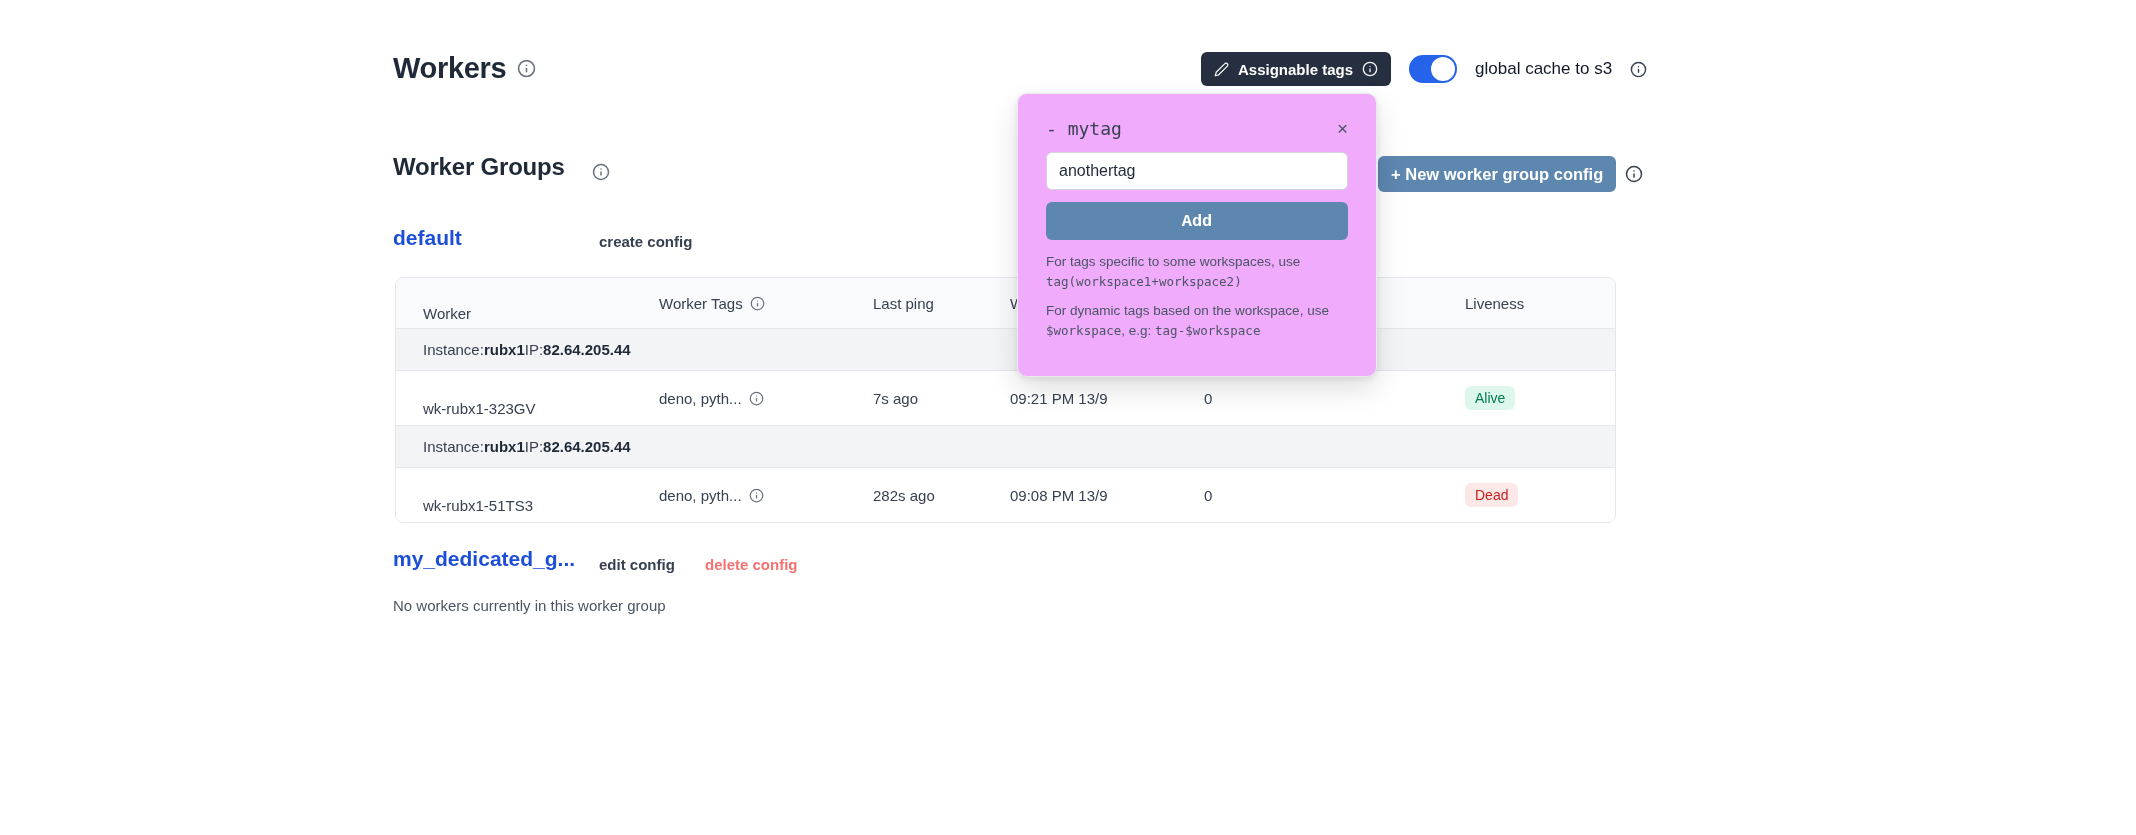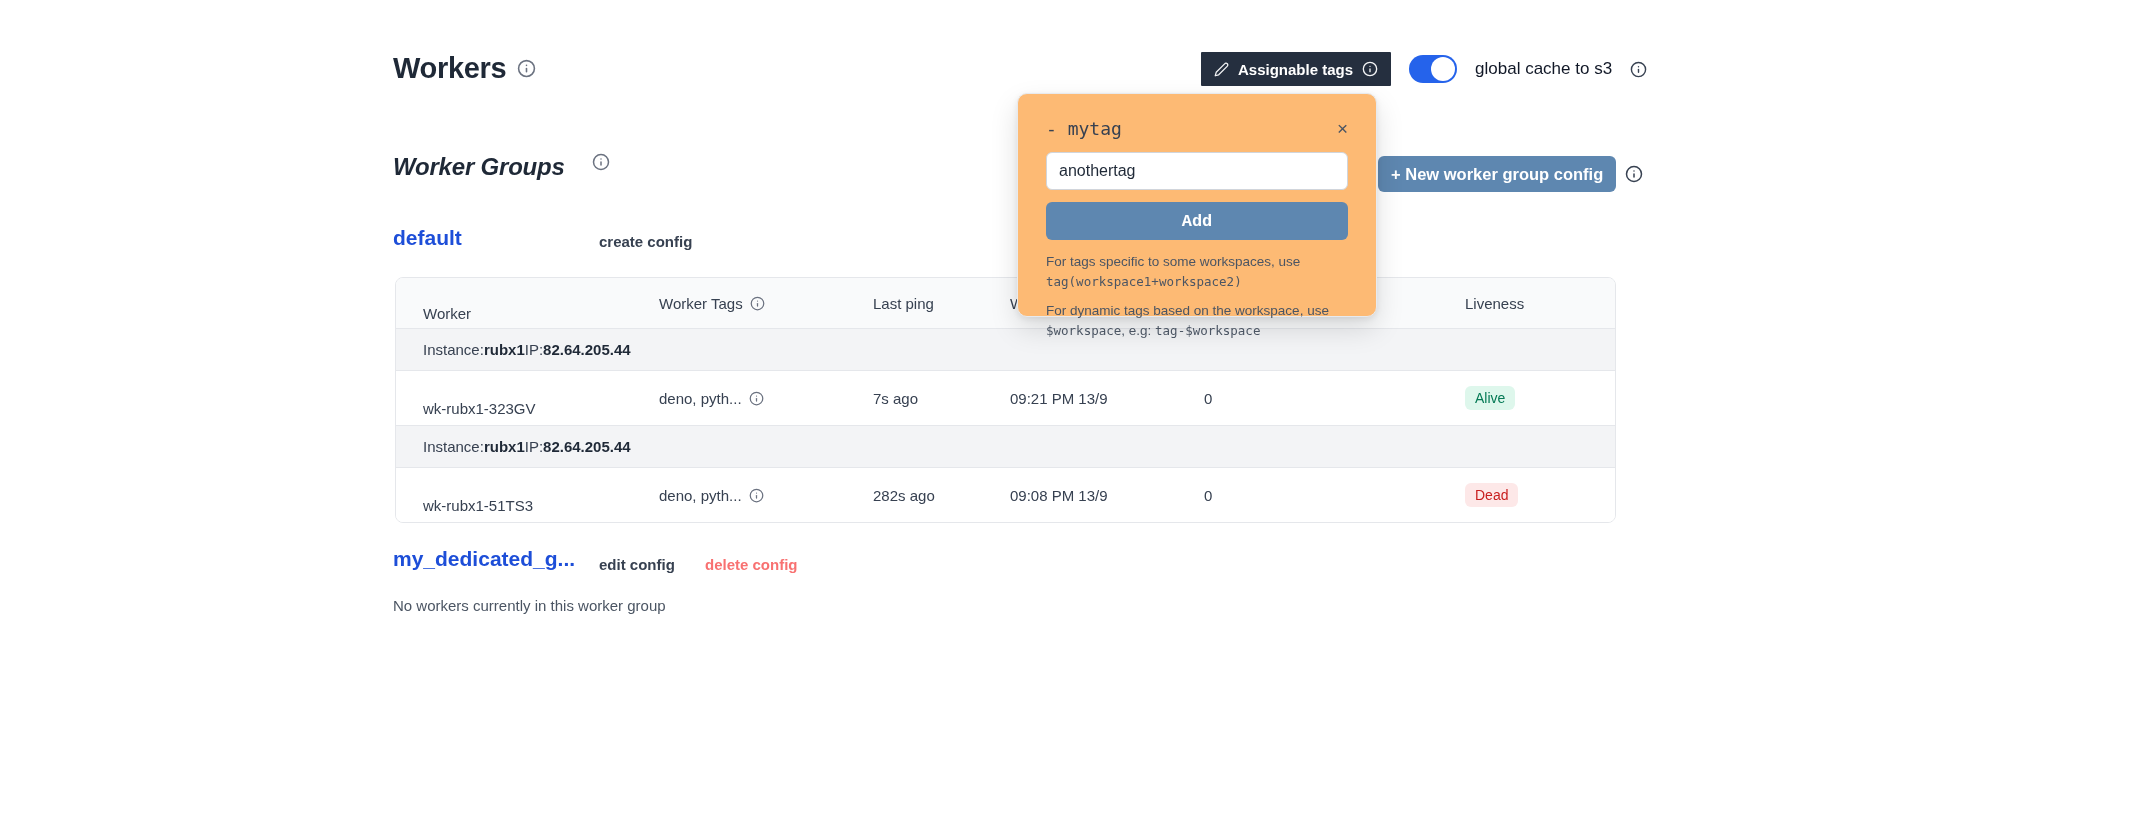--- a/index.html
+++ b/index.html
@@ -6,28 +6,28 @@
   html,body { background:#ffffff; }
   .page {
     position:relative; width:2136px; height:835px; background:#fff;
     font-family:"Liberation Sans", sans-serif; color:#374151; overflow:hidden;
   }
   .icon { display:inline-flex; align-items:center; justify-content:center; color:#6b7280; flex:0 0 auto; }
 
   
   .title-row { position:absolute; left:393px; top:52px; display:flex; align-items:center; gap:11px; }
   .page-title { font-size:29px; font-weight:700; color:#1f2937; letter-spacing:-0.3px; }
-  .section-row { position:absolute; left:393px; top:153px; display:flex; align-items:flex-start; gap:27px;font-style:italic; }
+  .section-row { position:absolute; left:393px; top:153px; display:flex; align-items:flex-end; gap:27px; }
   .section-title { font-size:24px; font-weight:700; color:#1f2937; letter-spacing:-0.2px; }
 
   
   .toolbar { position:absolute; left:1201px; top:51px; display:flex; align-items:center; gap:18px; height:36px; }
   .dark-btn {
     display:flex; align-items:center; gap:9px; height:34px; padding:0 13px;
-    background:#252f3f; color:#fff; border:none; border-radius:1px;
+    background:#252f3f; color:#fff; border:none; border-radius:6px;
     font-family:inherit; font-size:15px; font-weight:600; cursor:pointer;
   }
   .dark-btn .icon { color:#f3f4f6; }
   .toggle { position:relative; width:48px; height:28px; border-radius:14px; background:#2563eb; cursor:pointer; }
   .toggle .knob { position:absolute; top:2px; right:2px; width:24px; height:24px; border-radius:50%; background:#fff; }
   .toggle-label { font-size:17px; color:#111827; }
 
   
   .newcfg-row { position:absolute; left:1378px; top:156px; display:flex; align-items:center; gap:9px; }
   .blue-btn {
@@ -54,22 +54,22 @@
   .inst-row { height:42px; background:#f3f4f6; border-top:1px solid #e5e7eb; display:flex; align-items:center; padding-left:27px; }
   .inst-row b { color:#1f2937; font-weight:700; }
   .wrow { height:55px; background:#fff; border-top:1px solid #e5e7eb; }
   .cell-flex { display:flex; align-items:center; gap:7px; }
   .badge { display:inline-block; padding:4px 10px; border-radius:6px; font-size:14px; font-weight:500; }
   .badge.alive { background:#def7ec; color:#057a55; }
   .badge.dead  { background:#fde8e8; color:#c81e1e; }
 
   
   .popover {
-    position:absolute; left:1017px; top:93px; width:360px; height:224px; z-index:20;
-    background:#fdba74; border:1px solid #e8eaed; border-radius:10px;
+    position:absolute; left:1017px; top:93px; width:360px; height:284px; z-index:20;
+    background:#f0abfc; border:1px solid #e8eaed; border-radius:10px;
     box-shadow:0 12px 28px rgba(0,0,0,.13), 0 2px 6px rgba(0,0,0,.08);
     padding:24px 28px;
   }
   .pop-head { display:flex; align-items:center; justify-content:space-between; }
   .pop-tag { font-family:"DejaVu Sans Mono", monospace; font-size:18px; color:#374151; }
   .pop-close { font-size:19px; color:#4b5563; cursor:pointer; line-height:1; background:none; border:none; font-family:inherit; }
   .pop-input {
     margin-top:13px; width:100%; height:38px; border:1px solid #d1d5db; border-radius:6px;
     padding:0 12px; font-family:inherit; font-size:16px; color:#1f2937; outline:none;
   }

